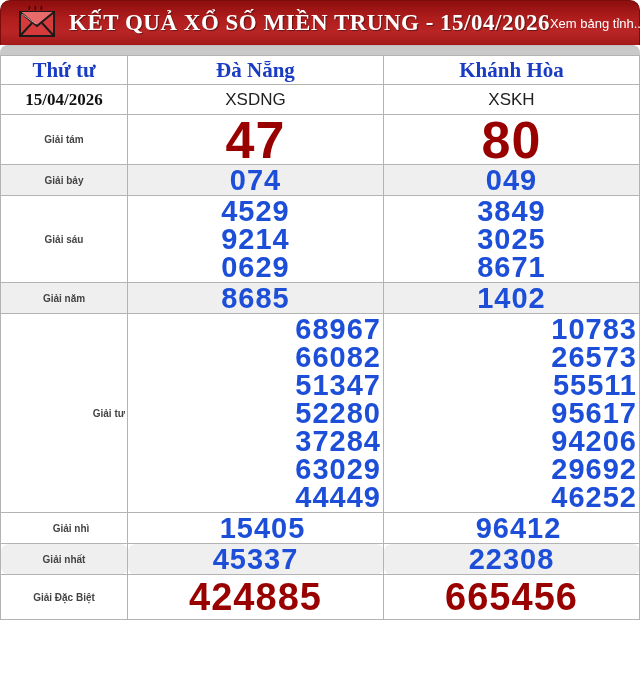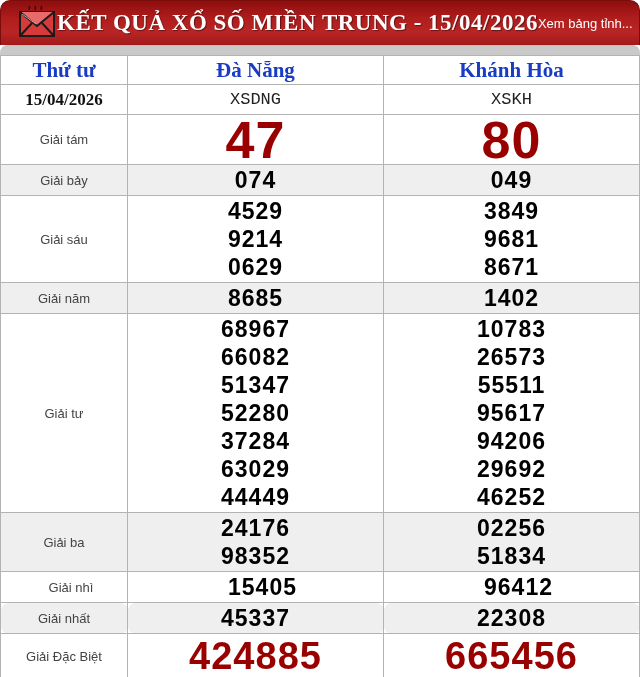--- a/index.html
+++ b/index.html
@@ -10,21 +10,21 @@
   
   .topbar{
     position:relative;height:45px;box-sizing:border-box;
     background:linear-gradient(180deg,#8e0e0e 0%,#b01d1d 40%,#b92525 70%,#a31a1a 100%);
     border:1px solid #7a0c0c;border-bottom:none;
     border-radius:10px 10px 0 0;
     display:flex;align-items:center;
   }
   .topbar .env{margin-left:16px;flex:0 0 auto;}
   .topbar .title{
-    color:#ffffff;font-family:"Liberation Serif", serif;
+    margin-left:12px;color:#ffffff;font-family:"Liberation Serif", serif;
     font-weight:bold;font-size:23px;letter-spacing:.5px;
     text-shadow:1px 1px 1px rgba(0,0,0,.45);white-space:nowrap;
   }
   .topbar .spacer{flex:1 1 auto;}
   .topbar .view-link{
     color:#ffffff;font-size:13px;cursor:pointer;white-space:nowrap;
     display:flex;align-items:center;gap:5px;margin-right:10px;
   }
   
   .graystrip{
@@ -45,37 +45,37 @@
   tr.alt td{background:#efefef;}
   tr.plain td{background:#ffffff;}
   .col-head{
     font-family:"Liberation Serif", serif;font-weight:bold;font-size:21px;
     color:#1a3cc4;height:29px;cursor:pointer;
   }
   .date-cell{
     font-family:"Liberation Serif", serif;font-weight:bold;font-size:17px;color:#111111;
   }
   .code-cell{
-    font-family:Liberation Mono, monospace;font-size:17px;color:#222222;margin-top:32px;
+    font-family:Liberation Sans, sans-serif;font-size:17px;color:#222222;margin-top:32px;
   }
   tr.r-date td{height:30px;}
-  .prize-label{font-size:13px;color:#444444;}
+  .prize-label{font-size:10px;color:#444444;font-weight:bold;}
   .num{
-    font-weight:bold;font-size:23px;color:#000000;line-height:28px;
+    font-weight:bold;font-size:29px;color:#1d4ed8;line-height:28px;
     letter-spacing:1px;
   }
   .num-big{
     font-weight:bold;font-size:52px;color:#990000;line-height:46px;
     letter-spacing:1px;
   }
   tr.r8 td{height:50px;}
   tr.r7 td{height:25px;}
   tr.r6 td{height:85px;}
   tr.r5 td{height:31px;margin-left:12px;}
-  tr.r4 td{height:196px;}
+  tr.r4 td{height:196px;text-align:right;}
   tr.r3 td{height:58px;}
   tr.r2 td{height:31px;padding-left:16px;}
   tr.r1 td{height:30px;border-radius:8px;}
   tr.rdb td{height:40px;}
   tr.rdb .num-big{font-size:38px;line-height:42px;}
 </style>
 </head>
 <body>
 
 <div class="topbar">
@@ -146,21 +146,21 @@
 
   <tr class="plain r6">
     <td class="prize-label">Giải sáu</td>
     <td>
       <div class="num">4529</div>
       <div class="num">9214</div>
       <div class="num">0629</div>
     </td>
     <td>
       <div class="num">3849</div>
-      <div class="num">9681</div>
+      <div class="num">3025</div>
       <div class="num">8671</div>
     </td>
   </tr>
 
   <tr class="alt r5">
     <td class="prize-label">Giải năm</td>
     <td>
           <div class="num">8685</div>
         </td>
     <td>
@@ -183,31 +183,20 @@
       <div class="num">10783</div>
       <div class="num">26573</div>
       <div class="num">55511</div>
       <div class="num">95617</div>
       <div class="num">94206</div>
       <div class="num">29692</div>
       <div class="num">46252</div>
     </td>
   </tr>
 
-  <tr class="alt r3">
-    <td class="prize-label">Giải ba</td>
-    <td>
-      <div class="num">24176</div>
-      <div class="num">98352</div>
-    </td>
-    <td>
-      <div class="num">02256</div>
-      <div class="num">51834</div>
-    </td>
-  </tr>
 
   <tr class="plain r2">
     <td class="prize-label">Giải nhì</td>
     <td>
           <div class="num">15405</div>
         </td>
     <td>
           <div class="num">96412</div>
         </td>
   </tr>

